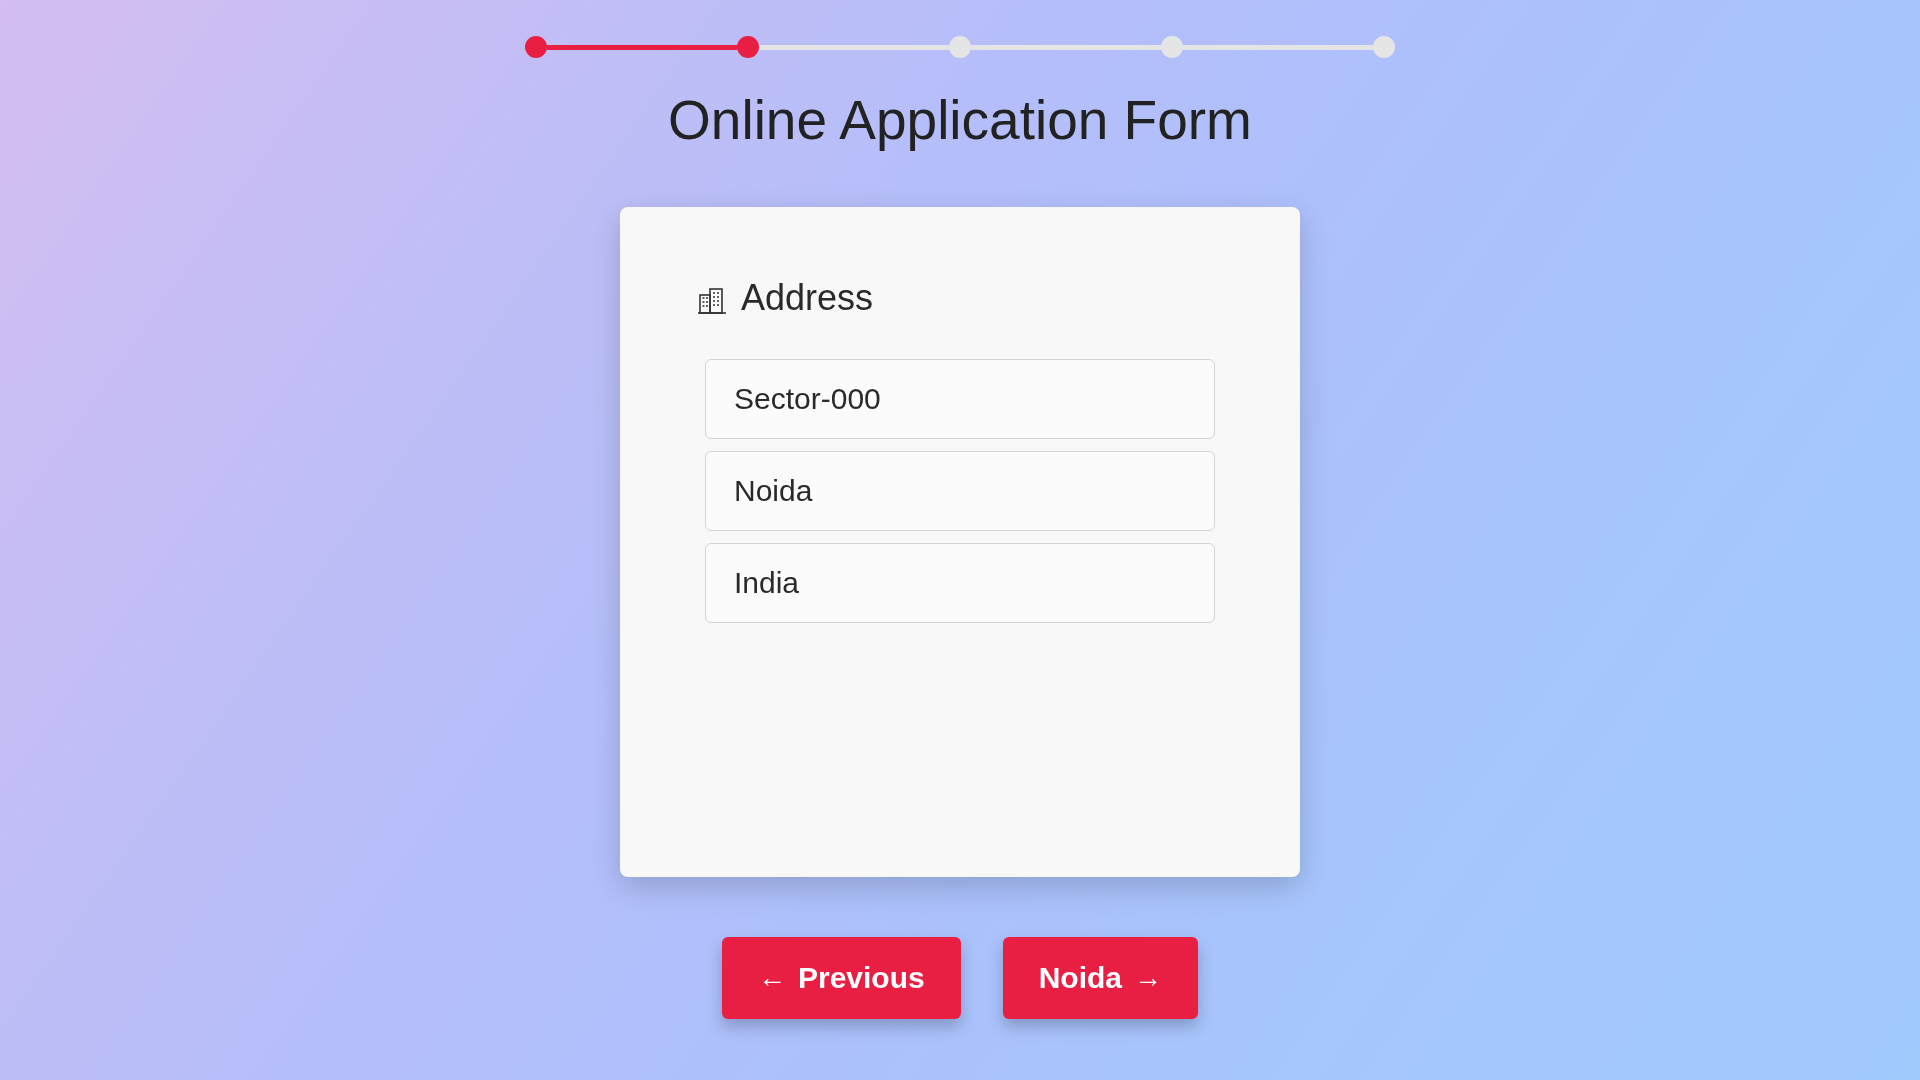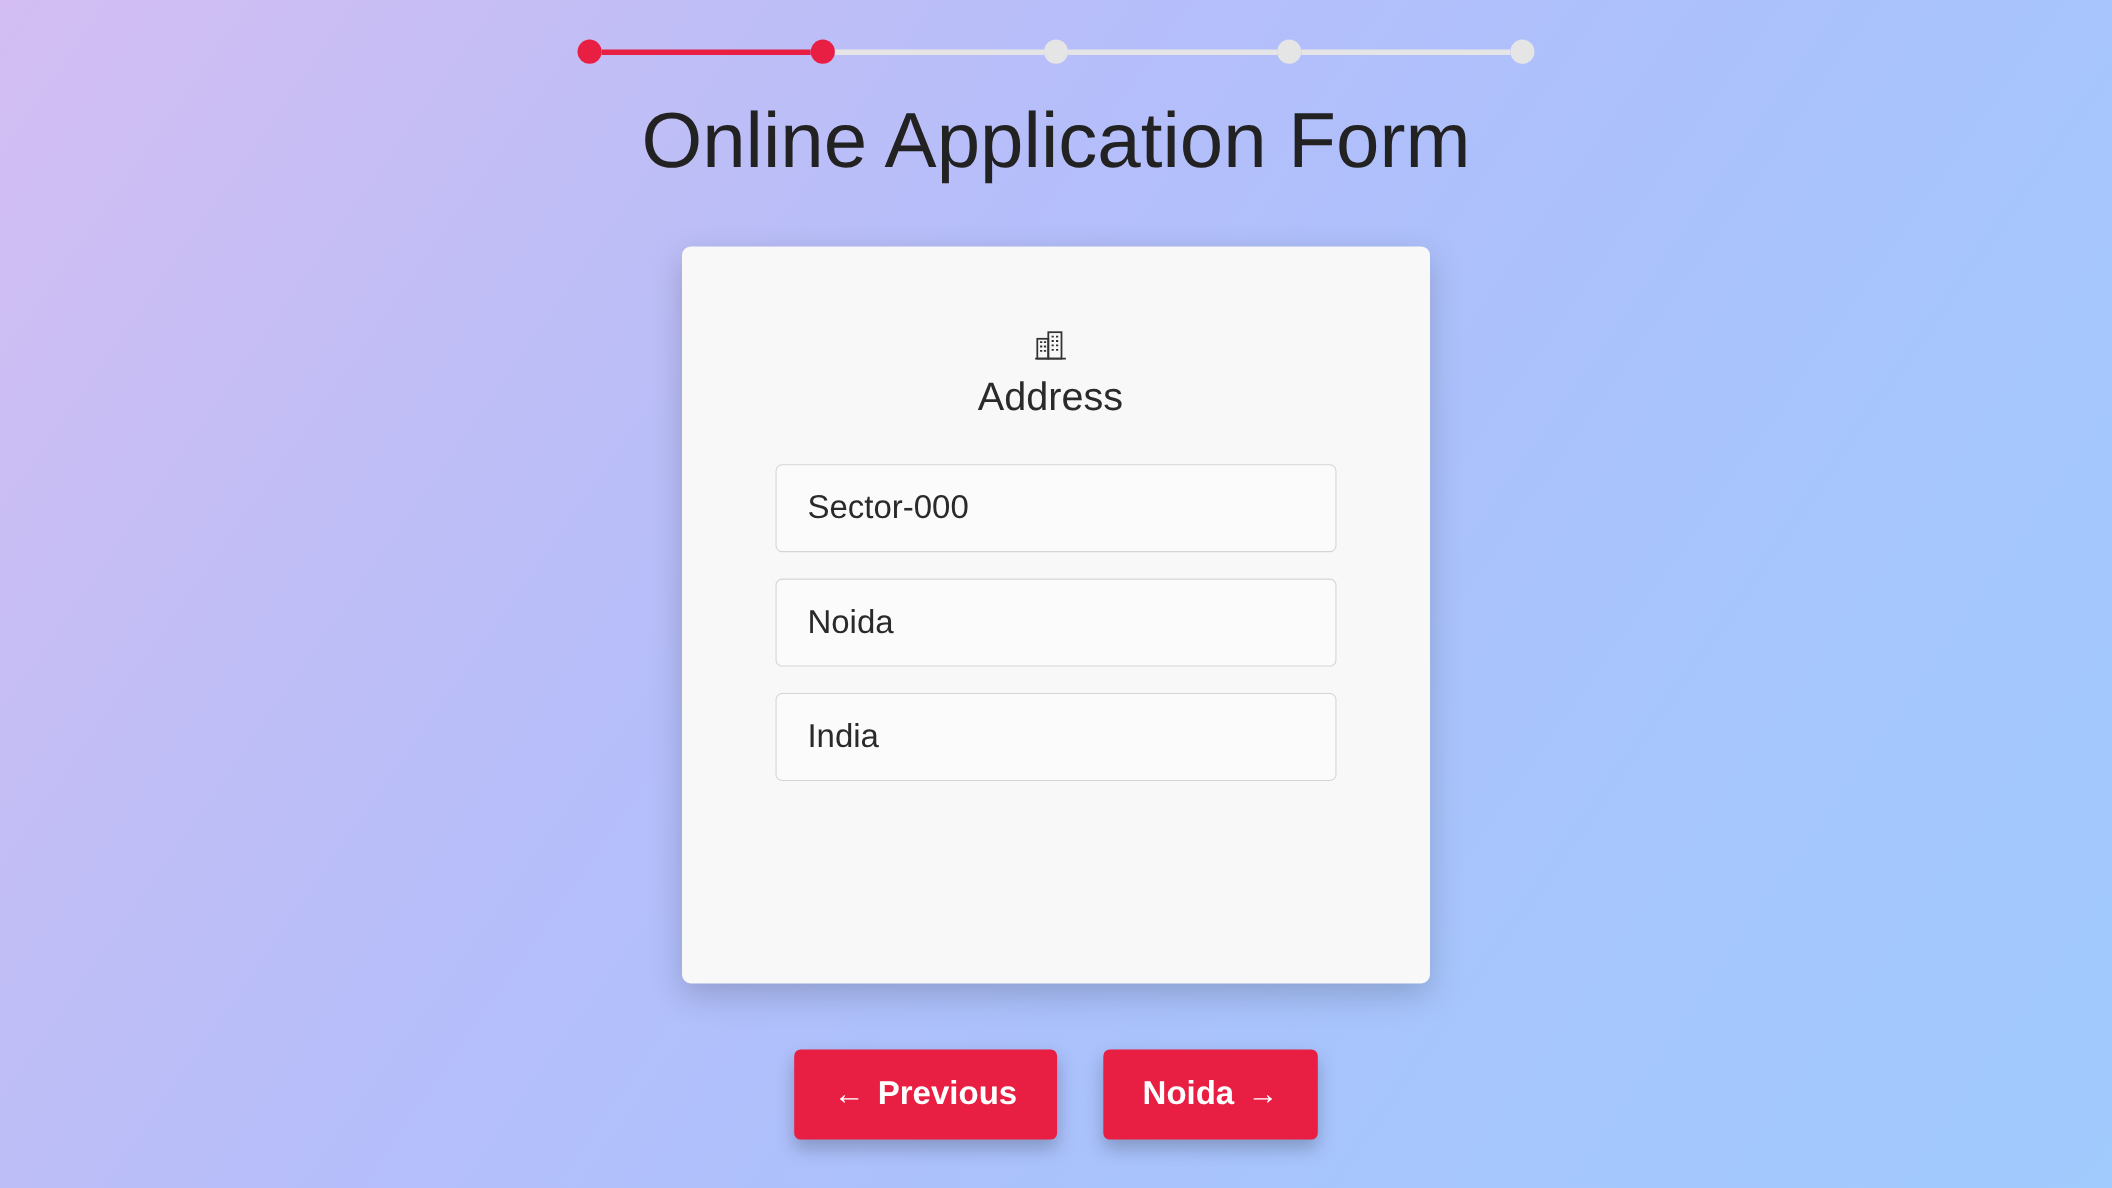--- a/index.html
+++ b/index.html
@@ -35,21 +35,21 @@
     background: #e5e5e5;
     flex-shrink: 0;
   }
   .step-dot.active {
     background: #e81e43;
   }
 
   
   .page-title {
     margin-top: 30px;
-    font-size: 71px;
+    font-size: 55px;
     font-weight: 400;
     color: #222;
     text-align: center;
   }
 
   
   .card {
     margin-top: 55px;
     width: 680px;
     height: 670px;
@@ -60,39 +60,38 @@
     display: flex;
     flex-direction: column;
   }
 
   .section-header {
     display: flex;
     align-items: center;
     gap: 12px;
     margin-bottom: 40px;
     margin-left: -10px;
-    flex-direction: column;
   }
   .section-header .icon {
     width: 34px;
     height: 34px;
     display: flex;
     align-items: flex-end;
     justify-content: center;
   }
   .section-title {
     font-size: 36px;
     color: #2a2a2a;
     font-weight: 400;
   }
 
   .inputs {
     display: flex;
     flex-direction: column;
-    gap: 24px;
+    gap: 12px;
   }
   .text-input {
     width: 100%;
     height: 80px;
     border: 1px solid #d5d5d5;
     border-radius: 6px;
     background: #fbfbfb;
     font-size: 30px;
     color: #2a2a2a;
     padding: 0 28px;

